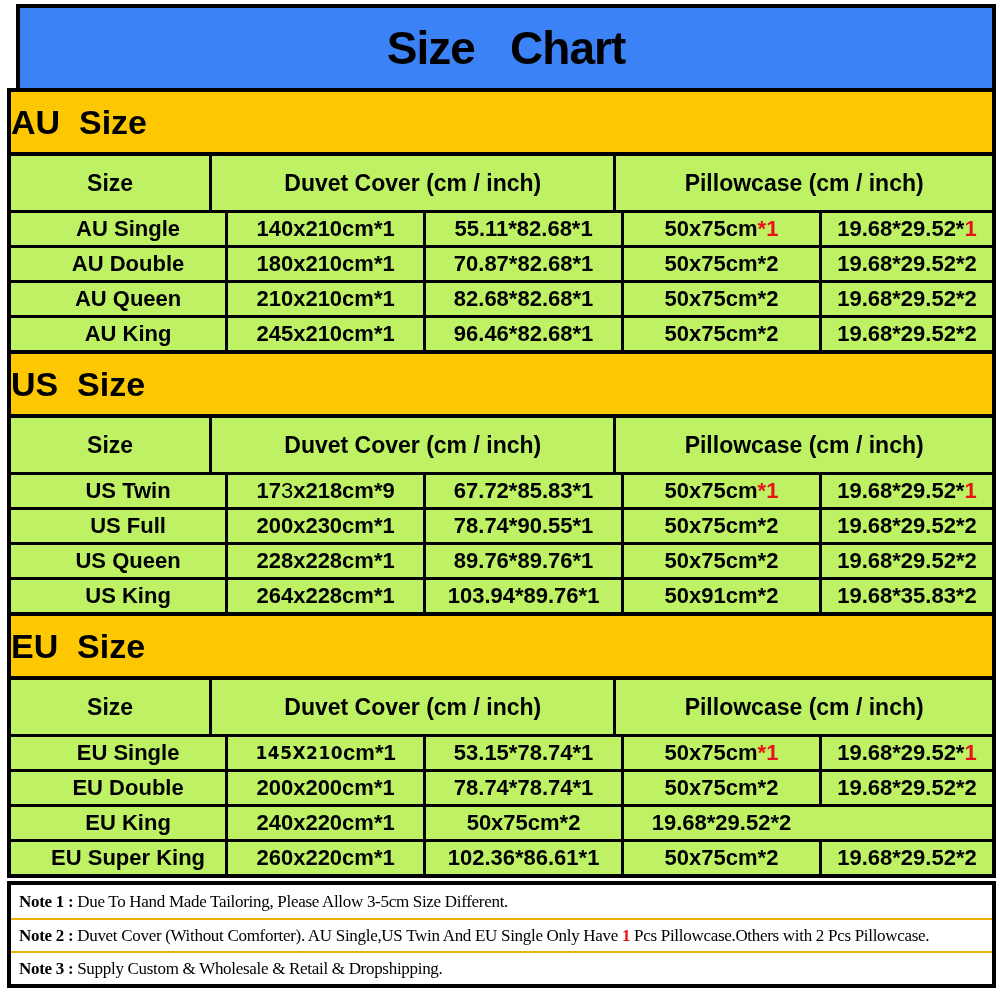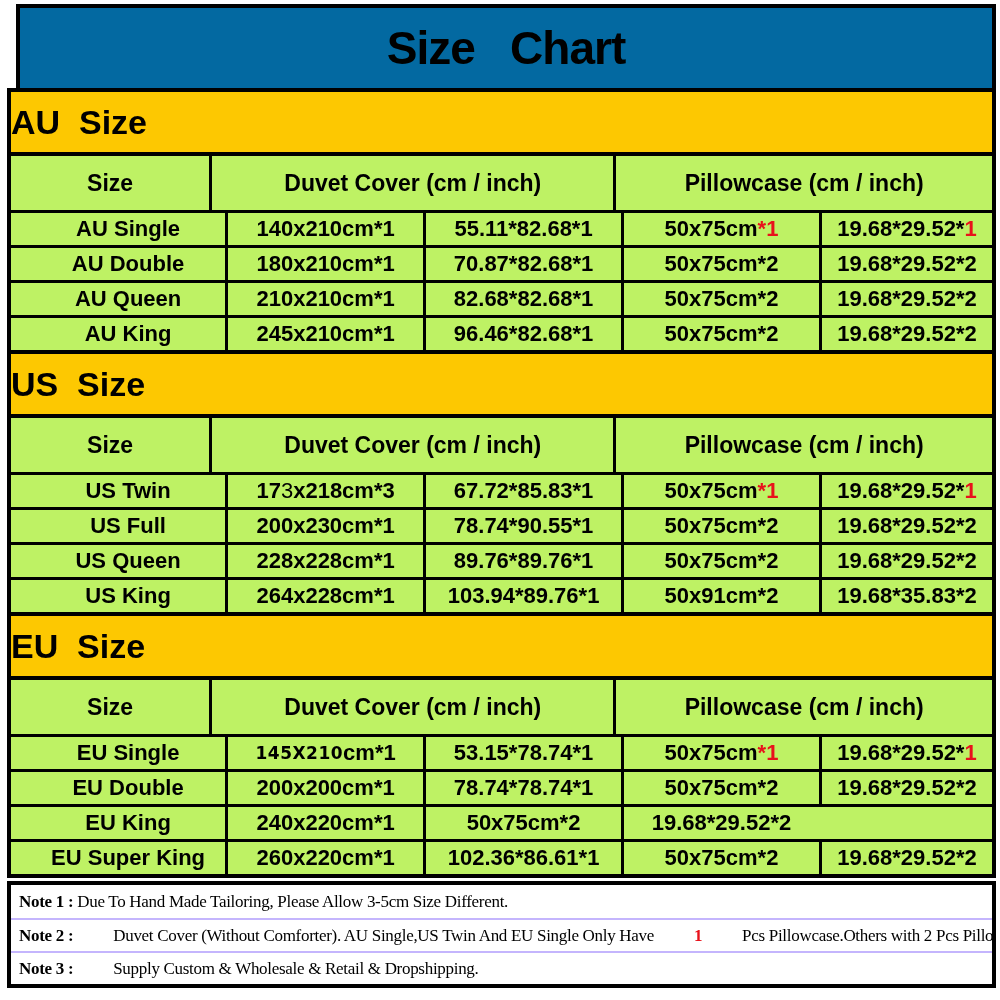--- a/index.html
+++ b/index.html
@@ -8,21 +8,21 @@
     --line:#000;
   }
   *{box-sizing:border-box;margin:0;padding:0;}
   body{
     width:1000px;height:1000px;background:#fff;
     font-family:"Liberation Sans", sans-serif;color:#000;overflow:hidden;
   }
   .wrap{width:1000px;height:1000px;padding:4px 4px 4px 7px;}
 
   .title-box{
-    border:4px solid var(--line);height:88px;background:#0369a1;
+    border:4px solid var(--line);height:88px;background:#3b82f6;
     display:flex;align-items:center;justify-content:center;
     font-size:46px;font-weight:700;letter-spacing:-1px;white-space:pre;margin-left:9px;
   }
   .banner{
     border:4px solid var(--line);margin-top:-4px;height:68px;
     background:var(--yellow);
     display:flex;align-items:center;
     font-size:34px;font-weight:700;white-space:pre;
   }
   .sec-table{border:4px solid var(--line);border-top:none;background:#bef264;}
@@ -31,21 +31,21 @@
   .cell{display:flex;align-items:center;justify-content:center;white-space:pre;overflow:hidden;font-weight:700;font-size:22px;}
   .cell + .cell{border-left:3px solid var(--line);}
   .thead .cell{font-size:23px;}
   .red{color:var(--red);font-weight:700;}
   span[data-variant="light"]{font-weight:400;}
   span[data-variant="small"]{font-family:"DejaVu Sans", sans-serif;font-size:17px;letter-spacing:0.5px;}
 
   .notes{border:4px solid var(--line);margin-top:3px;background:#fff;font-family:Liberation Serif, serif;}
   .note{height:33px;display:flex;align-items:center;padding-left:8px;
         font-size:17px;letter-spacing:-0.3px;white-space:pre;overflow:hidden;}
-  .note + .note{border-top:2px solid #c4b5fd;gap:36px;}
+  .note + .note{border-top:2px solid #eab308;}
   .note b{font-weight:700;}
 </style>
 </head>
 <body>
 
 <div class="wrap">
 
   <div class="title-box">
     <span>Size   Chart</span>
   </div>
@@ -98,21 +98,21 @@
   </div>
   <div class="sec-table">
     <div class="thead">
       <div class="cell">Size</div>
       <div class="cell">Duvet Cover (cm / inch)</div>
       <div class="cell">Pillowcase (cm / inch)</div>
     </div>
 
     <div class="trow">
       <div class="cell">US Twin</div>
-      <div class="cell"><span>17</span><span data-variant="light">3</span><span>x218cm*3</span></div>
+      <div class="cell"><span>17</span><span data-variant="light">3</span><span>x218cm*9</span></div>
       <div class="cell">67.72*85.83*1</div>
       <div class="cell"><span>50x75cm</span><span class="red">*1</span></div>
       <div class="cell"><span>19.68*29.52*</span><span class="red">1</span></div>
     </div>
 
     <div class="trow">
       <div class="cell">US Full</div>
       <div class="cell"><span>200x230cm*1</span><span data-variant="none"></span><span></span></div>
       <div class="cell">78.74*90.55*1</div>
       <div class="cell"><span>50x75cm*2</span><span class="red"></span></div>

